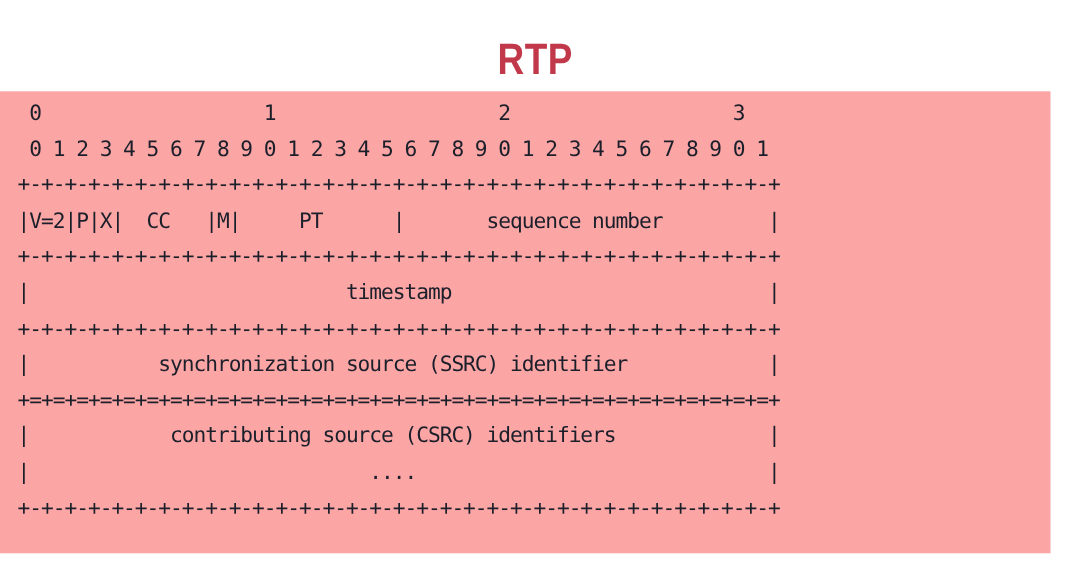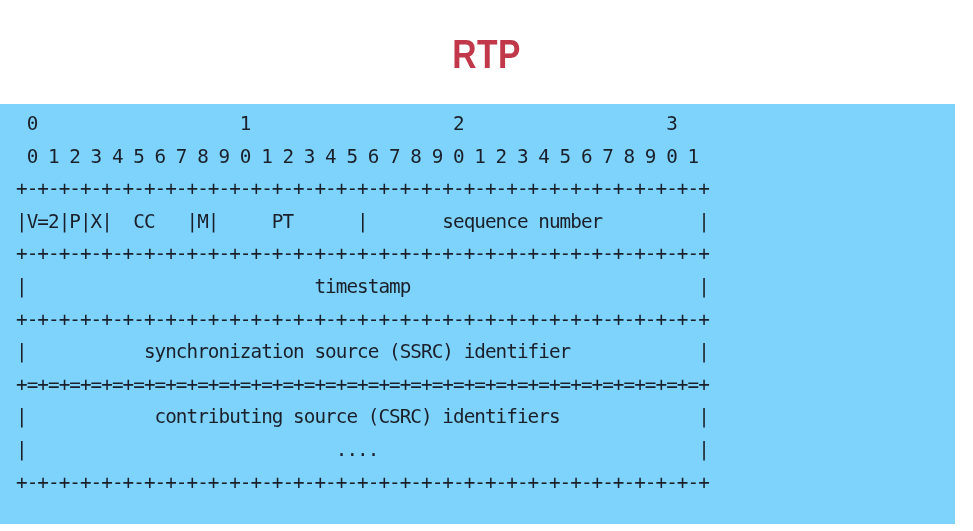--- a/index.html
+++ b/index.html
@@ -37,24 +37,24 @@
     letter-spacing: 0.5px;
     color: #c0384a;
     transform: scaleX(0.84);
     transform-origin: center top;
   }
 
   
   .codeblock {
     position: absolute;
     left: 0;
-    top: 104px;
+    top: 83px;
     width: 955px;
     height: 420px;
-    background: #7dd3fc;
+    background: #fca5a5;
     box-sizing: border-box;
     padding: 4px 0 4px 0;
     overflow: hidden;
   }
 
   .ascii {
     margin: 0;
     padding: 0;
     font-family: "DejaVu Sans Mono", "Liberation Mono", monospace;
     font-size: 19.3px;

